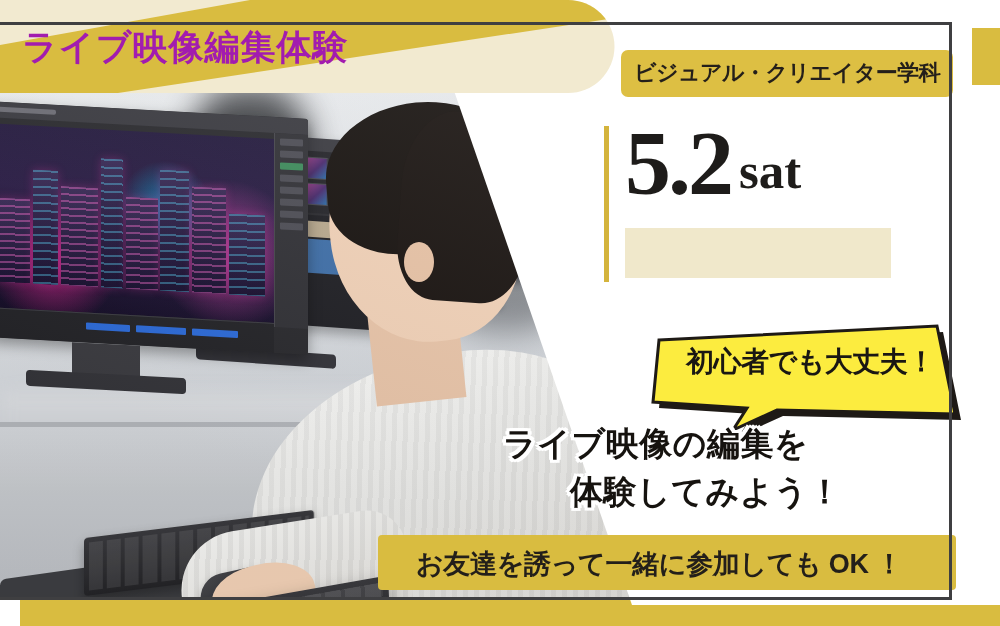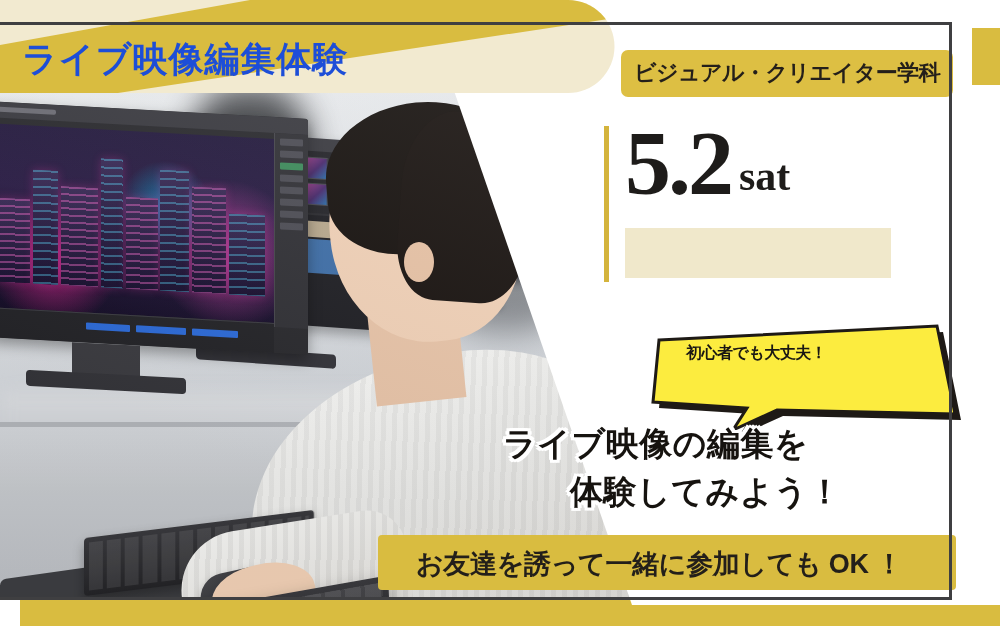--- a/index.html
+++ b/index.html
@@ -313,23 +313,23 @@
     pointer-events:none;
   }
 
   
   .title-shape{
     position:absolute; left:0; top:0;
     width:615px; height:93px;
     z-index:4;
   }
   .title-text{
-    position:absolute; left:22px; top:36px;
-    z-index:5;
-    font-size:35px; font-weight:700; color:#1d4ed8;
+    position:absolute; left:22px; top:24px;
+    z-index:5;
+    font-size:35px; font-weight:700; color:#a21caf;
     letter-spacing:1px;
     white-space:nowrap;
   }
 
   
   .dept-badge{
     position:absolute; left:621px; top:50px;
     padding:8px 13px 9px;
     background:#ddbf43;
     border-radius:7px;
@@ -351,21 +351,21 @@
     z-index:5;
     display:flex; align-items:flex-end;
     color:#1e1c1a;
     font-family:Liberation Serif, serif;
   }
   .date-num{
     font-size:92px; font-weight:700; line-height:.86;
     letter-spacing:-3px;
   }
   .date-dow{
-    font-size:42px; font-weight:700; line-height:1;
+    font-size:51px; font-weight:700; line-height:1;
     margin-left:8px; margin-bottom:6px;
   }
   .time-hl{
     position:absolute; left:625px; top:228px;
     width:266px; height:50px;
     background:#f0e8cb;
     z-index:4;
   }
   .time-text{
     position:absolute; left:630px; top:230px;
@@ -376,21 +376,21 @@
 
   
   .bubble{
     position:absolute; left:645px; top:322px;
     width:330px; height:110px;
     z-index:5;
   }
   .bubble-text{
     position:absolute; left:686px; top:343px;
     z-index:6;
-    font-size:16px; font-weight:700; color:#1a1713;
+    font-size:28px; font-weight:700; color:#1a1713;
     letter-spacing:-.5px; white-space:nowrap;
   }
 
   
   .catch{
     position:absolute; z-index:5;
     font-size:33px; font-weight:700; color:#16130f;
     letter-spacing:.5px; white-space:nowrap;
     text-shadow:
       -3px -3px 0 #fff, 3px -3px 0 #fff, -3px 3px 0 #fff, 3px 3px 0 #fff,

